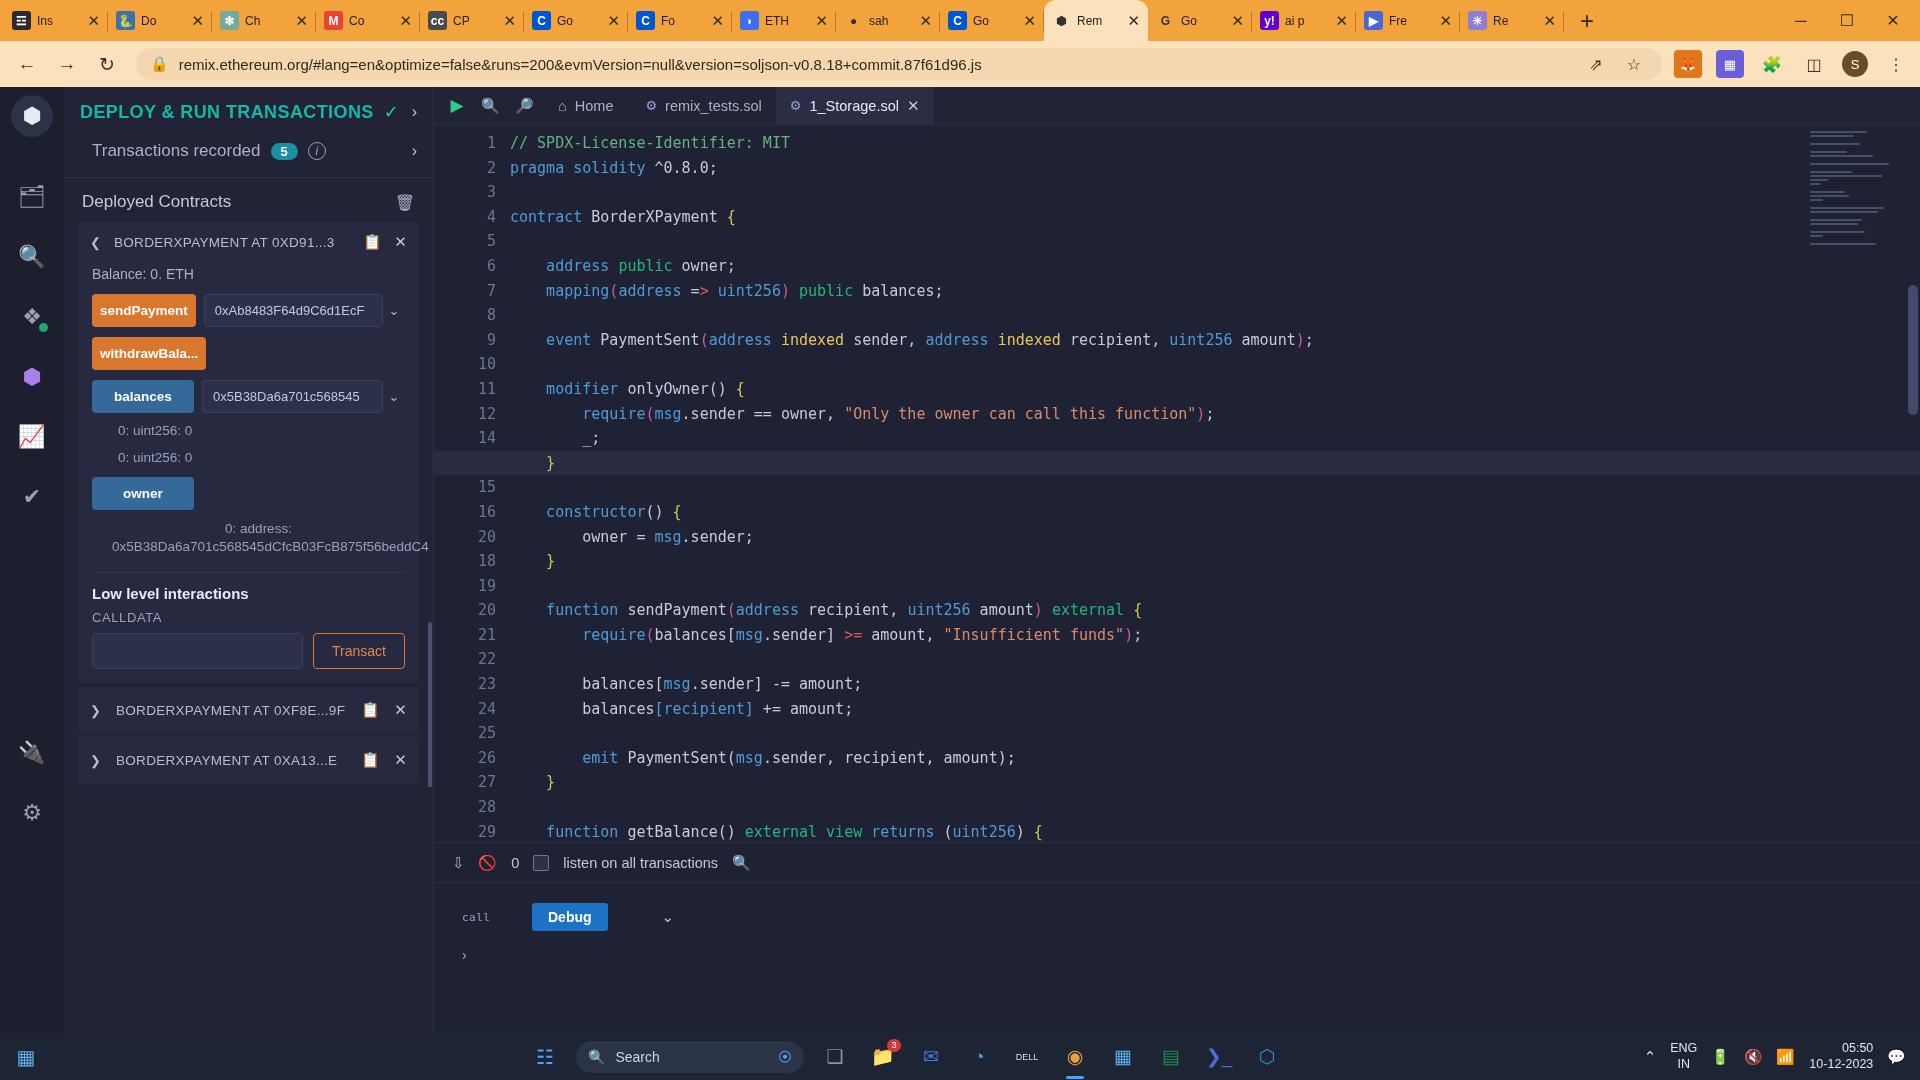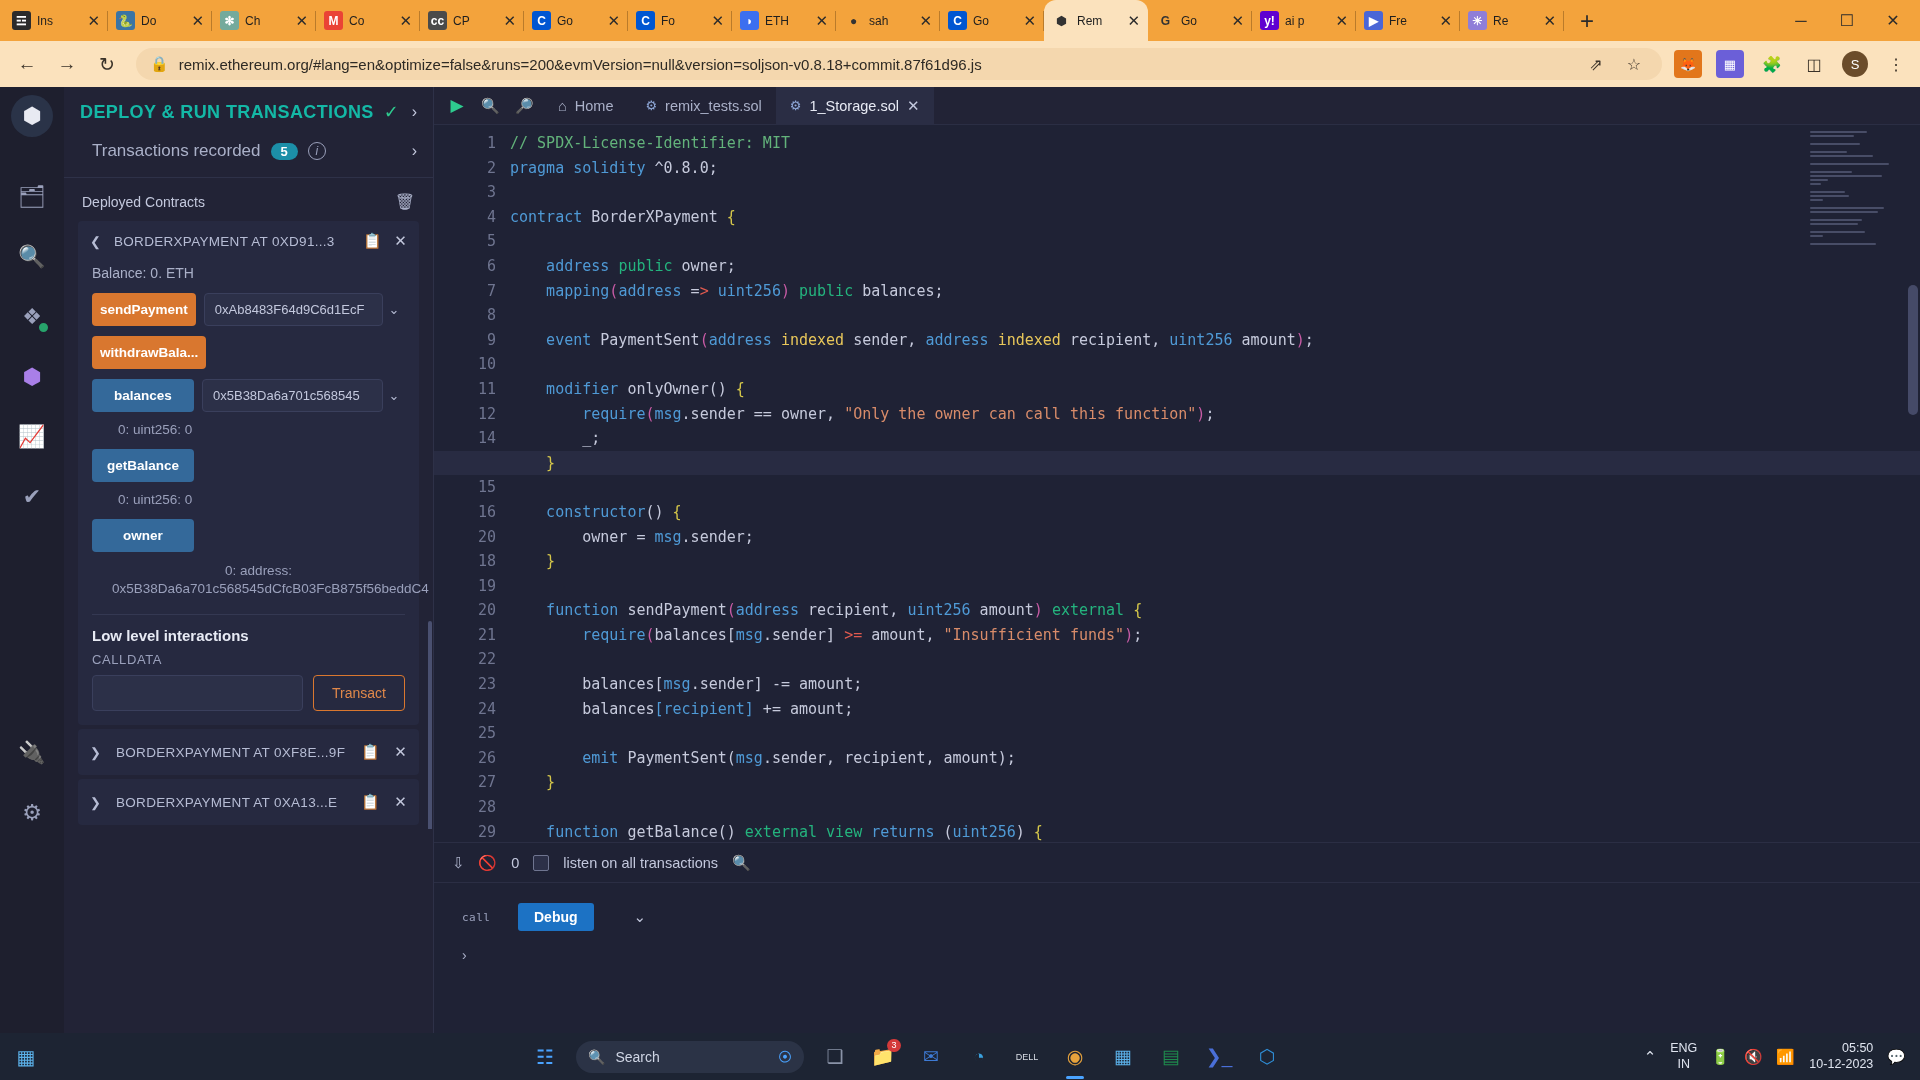--- a/index.html
+++ b/index.html
@@ -129,21 +129,21 @@
   .info-i {
     width: 18px; height: 18px; border-radius: 50%;
     border: 1px solid #9aa0bb; color: #9aa0bb; font-size: 12px;
     display: flex; align-items: center; justify-content: center;
     font-style: italic;
   }
   .lp-divider { height: 1px; background: #2e3148; }
   .dc-head {
     display: flex; align-items: center; padding: 14px 18px 10px 18px;
   }
-  .dc-title { font-size: 14px; color: #c3c8dd; }
+  .dc-title { font-size: 17px; color: #c3c8dd; }
   .trash-ico { margin-left: auto; font-size: 16px; color: #aab0c8; }
   .dc-list { padding: 0 14px; overflow: hidden; position: relative; }
   .contract-card { background: #262940; border-radius: 4px; margin-bottom: 4px; }
   .cc-head {
     display: flex; align-items: center; gap: 12px;
     padding: 11px 12px; font-size: 13.5px; color: #b6bcd4; letter-spacing: .3px;
   }
   .cc-caret { font-size: 13px; color: #b6bcd4; width: 12px; }
   .cc-name { flex: 1; white-space: nowrap; overflow: hidden; }
   .cc-ico { font-size: 15px; color: #8fa8d8; }
@@ -266,21 +266,21 @@
   }
   .tb-label { color: #c3c8dd; font-size: 14.5px; }
   .tb-search {
     width: 348px; height: 28px; background: #2a2d44;
     border: 1px solid #3a3f5c; border-radius: 3px;
     color: #8a90aa; font-size: 14px; display: flex;
     align-items: center; padding: 0 10px;
   }
   .term-body { height: 150px; position: relative; padding: 20px 0 0 0; }
   .log-row {
-    display: flex; align-items: center; gap: 22px; padding: 0 26px 0 28px;
+    display: flex; align-items: center; gap: 36px; padding: 0 26px 0 28px;
   }
   .log-tag {
     font-family: "DejaVu Sans Mono", monospace; font-size: 11px;
     color: #9aa0bb; letter-spacing: .5px; width: 34px;
   }
   .log-text {
     font-family: "DejaVu Sans Mono", monospace; font-size: 14px;
     color: #c6cadc; flex: 1; white-space: nowrap; overflow: hidden;
   }
   .log-text b { color: #e7eaf4; }
@@ -495,23 +495,20 @@
               </div>
               <div class="fn-row">
                 <div class="fn-btn orange">withdrawBala...</div>
               </div>
               <div class="fn-row">
                 <div class="fn-btn blue">balances</div>
                 <div class="fn-input">0x5B38Da6a701c568545</div>
                 <div class="fn-caret">⌄</div>
               </div>
               <div class="fn-result">0: uint256: 0</div>
-              <div class="fn-row">
-                <div class="fn-btn blue">getBalance</div>
-              </div>
               <div class="fn-result">0: uint256: 0</div>
               <div class="fn-row">
                 <div class="fn-btn blue">owner</div>
               </div>
               <div class="fn-result wrap">0: address: 0x5B38Da6a701c568545dCfcB03FcB875f56beddC4</div>
             </div>
           <div class="lli-sep"></div>
           <div class="lli-title">Low level interactions</div>
           <div class="lli-label">CALLDATA</div>
           <div class="lli-row">

